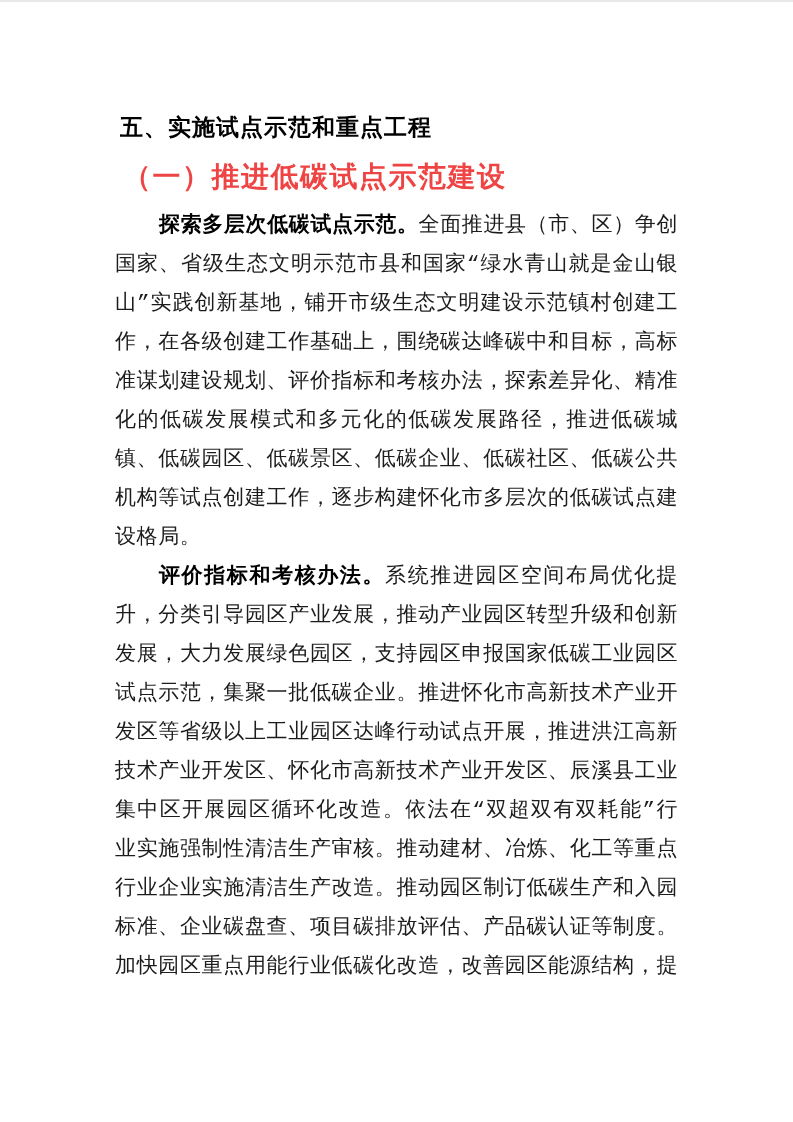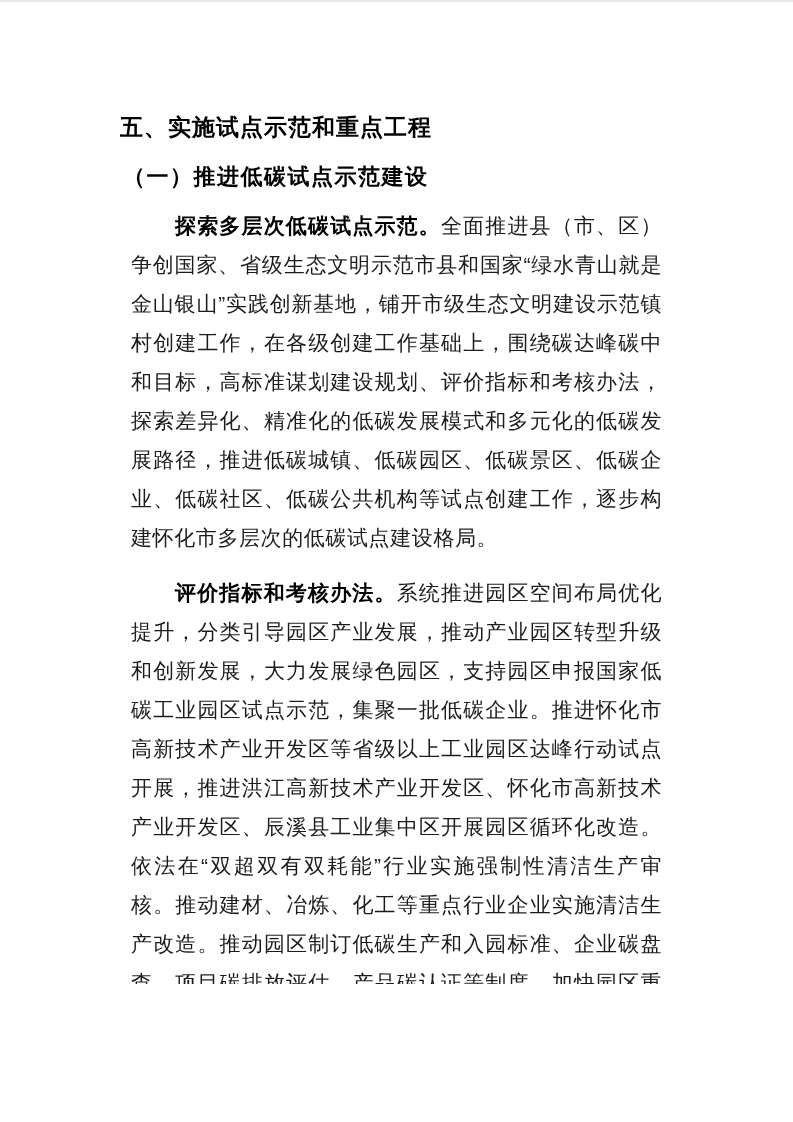--- a/index.html
+++ b/index.html
@@ -32,28 +32,28 @@
     font-weight: bold;
     font-size: 23px;
     line-height: 30px;
     letter-spacing: 1px;
     color: #000000;
   }
   .doc-subheading {
     margin: 20px 0 0 8px;
     font-family: "Liberation Serif", serif;
     font-weight: bold;
-    font-size: 22px;
+    font-size: 28px;
     line-height: 30px;
     letter-spacing: 1.5px;
-    color: #000000;
+    color: #ef4444;
   }
   .body-para {
-    margin: 16px;
-    font-family: Liberation Sans, sans-serif;
+    margin: 0;
+    font-family: Liberation Mono, monospace;
     font-size: 21px;
     line-height: 39px;
     letter-spacing: 0.6px;
     text-align: justify;
     text-justify: inter-character;
     text-indent: 44px;
     color: #1c1c1c;
   }
   .body-para.first {
     margin-top: 14px;

